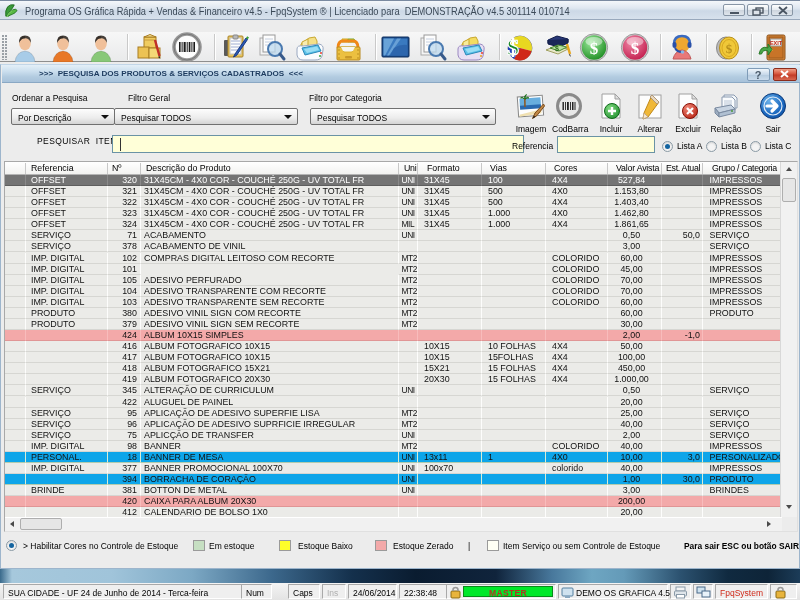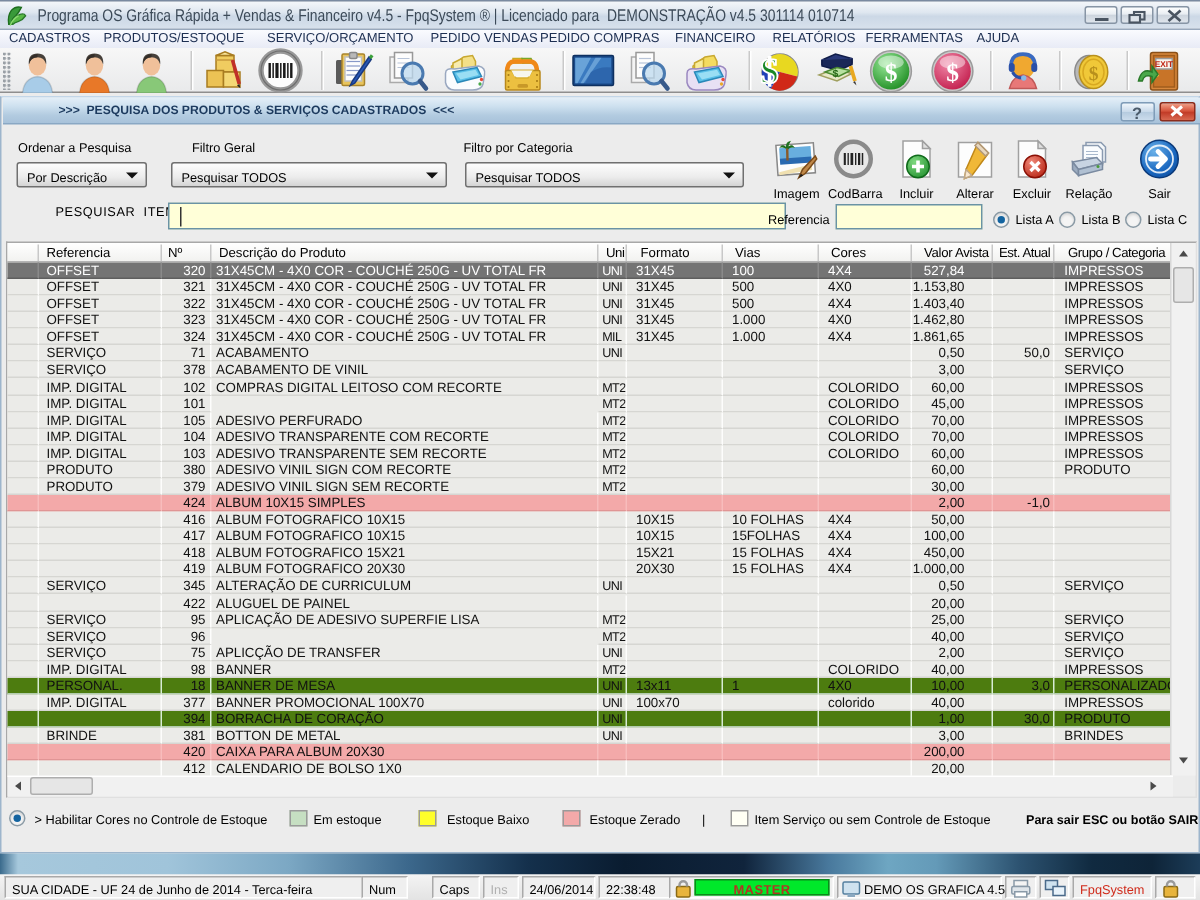--- a/index.html
+++ b/index.html
@@ -47,31 +47,31 @@
 #grid{position:absolute;left:3px;top:96px;width:794px;height:371px;background:#ececec;border:1px solid #a8a8a8;border-right:1px solid #e0e0e0;border-bottom:1px solid #e0e0e0}
 #ghead{position:absolute;left:0;top:0;height:13px;width:776px;background:linear-gradient(#ffffff,#f2f2f0);border-bottom:1px solid #b4b4b4;font-size:8.8px;color:#000}
 #ghead .hc{position:absolute;top:1px;height:11px;border-right:1px solid #c8c8c8;white-space:nowrap;overflow:hidden}
 #gbody{position:absolute;left:0;top:13px;width:776px;height:342px;background:#ebebe8}
 .gr{position:relative;height:11.08px;background:#ebebe8;font-size:8.9px;color:#111;white-space:nowrap}
 .gr .c{position:absolute;top:0;height:11px;line-height:11px;border-right:1px solid #fdfdfc;border-bottom:1px solid #d6d6d2;overflow:hidden}
 .gr.sel{background:#747474;color:#fff}
 .gr.sel .c{border-right-color:#8a8a8a;border-bottom-color:#5e5e5e}
 .gr.pink{background:#f3a9a9}
 .gr.pink .c{border-right-color:#f8bcbc;border-bottom-color:#e09595}
-.gr.green{background:#4d7c0f}
+.gr.green{background:#0ea5e9}
 .gr.green .c{border-right-color:#d8ecd5;border-bottom-color:#b2ccae}
 .c.ind{left:0;width:21px}
 .c.ref{left:21px;width:82px;padding-left:5px}
 .c.num{left:103px;width:33px;text-align:right;padding-right:3px}
 .c.desc{left:136px;width:258px;padding-left:3px}
 .c.uni{left:394px;width:19px;padding-left:2.5px;letter-spacing:-0.4px;font-size:8.4px}
 .c.fmt{left:413px;width:64px;padding-left:6px}
 .c.vias{left:477px;width:64px;padding-left:6px}
 .c.cores{left:541px;width:62px;padding-left:6px}
-.c.val{left:603px;width:54px;text-align:right;padding-right:18px}
+.c.val{left:603px;width:54px;text-align:center;padding-right:6px}
 .c.est{left:657px;width:41px;text-align:right;padding-right:2px}
 .c.grp{left:698px;width:78px;padding-left:6.5px}
 
 #vsb{position:absolute;right:0;top:0;width:17px;height:355px;background:#f1f1f1;border-left:1px solid #d8d8d8}
 #hsb{position:absolute;left:0;bottom:0;width:777px;height:14px;background:#f1f1f1;border-top:1px solid #ffffff}
 .sbtn{position:absolute;background:transparent;border:none;border-radius:2px}
 .thumb{position:absolute;background:#e6e6e6;border:1px solid #aeaeae;border-radius:2px}
 .arr{position:absolute;width:0;height:0}
 
 .sw{position:absolute;width:12px;height:11px;border:1px solid #9a9a9a}
@@ -105,31 +105,20 @@
           <rect x="5" y="5" width="7" height="5" fill="#dde3ea" stroke="#4a5562" stroke-width="1.4"></rect>
         </svg>
       </div>
  <div class="wbtn" style="left:771px">
         <svg width="22" height="12">
           <path d="M7 2 L15 9 M15 2 L7 9" stroke="#4a5562" stroke-width="1.8"></path>
         </svg>
       </div>
 </div>
 
-<div id="menu">
- <span style="left:6px">CADASTROS</span>
- <span style="left:69px">PRODUTOS/ESTOQUE</span>
- <span style="left:178px">SERVIÇO/ORÇAMENTO</span>
- <span style="left:287px">PEDIDO VENDAS</span>
- <span style="left:360px">PEDIDO COMPRAS</span>
- <span style="left:450px">FINANCEIRO</span>
- <span style="left:515px">RELATÓRIOS</span>
- <span style="left:577px">FERRAMENTAS</span>
- <span style="left:651px">AJUDA</span>
-</div>
 
 <div id="tool">
  <div class="grip"></div>
 <svg class="ticon" style="left:10px" width="30" height="30" viewBox="0 0 30 30">
         <path d="M5 30 Q6 20 15 19 Q24 20 25 30 Z" fill="#a8cce8" stroke="#00000022"></path>
         <ellipse cx="15" cy="11.5" rx="5.8" ry="6.8" fill="#f0c09a"></ellipse>
         <path d="M9.2 11 Q8.6 3.6 15 3.6 Q21.4 3.6 20.8 11 Q19.5 6.2 15 6.2 Q10.5 6.2 9.2 11 Z" fill="#46403a"></path>
         <path d="M9.2 11 Q9.4 4.4 15 4 L15 6.2 Q10.5 6.2 9.2 11 Z" fill="#332d28"></path>
       </svg>
  <svg class="ticon" style="left:48px" width="30" height="30" viewBox="0 0 30 30">
@@ -327,21 +316,21 @@
             <text x="10" y="10" text-anchor="middle" font-size="11" font-weight="bold" fill="#4a5a6a">?</text>
           </svg></div>
    <div class="wtb" style="left:771px;width:24px;background:linear-gradient(#f0a088,#d6543c 45%,#c23c28 55%,#d86850);border:1px solid #8c2c1c"><svg width="22" height="11">
             <path d="M7 2 L14 8 M14 2 L7 8" stroke="#fff" stroke-width="2"></path>
           </svg></div>
  </div>
 
  <div class="lbl" style="left:11px;top:28px">Ordenar a Pesquisa</div>
  <div class="lbl" style="left:127px;top:28px">Filtro Geral</div>
  <div class="lbl" style="left:308px;top:28px">Filtro por Categoria</div>
- <div class="combo" style="left:10px;top:43px;width:87px">
+ <div class="combo" style="left:10px;top:43px;width:104px">
         <span class="cv">Por Descrição</span>
         <span class="ar"></span>
       </div>
  <div class="combo" style="left:113px;top:43px;width:184px">
         <span class="cv">Pesquisar TODOS</span>
         <span class="ar"></span>
       </div>
  <div class="combo" style="left:309px;top:43px;width:186px">
         <span class="cv">Pesquisar TODOS</span>
         <span class="ar"></span>
@@ -756,20 +745,21 @@
             <div class="c vias"></div>
             <div class="c cores"></div>
             <div class="c val">25,00</div>
             <div class="c est"></div>
             <div class="c grp">SERVIÇO</div>
           </div>
 <div class="gr">
             <div class="c ind"></div>
             <div class="c ref">SERVIÇO</div>
             <div class="c num">96</div>
+            <div class="c desc">APLICAÇÃO DE ADESIVO SUPRFICIE IRREGULAR</div>
             <div class="c uni">MT2</div>
             <div class="c fmt"></div>
             <div class="c vias"></div>
             <div class="c cores"></div>
             <div class="c val">40,00</div>
             <div class="c est"></div>
             <div class="c grp">SERVIÇO</div>
           </div>
 <div class="gr">
             <div class="c ind"></div>

